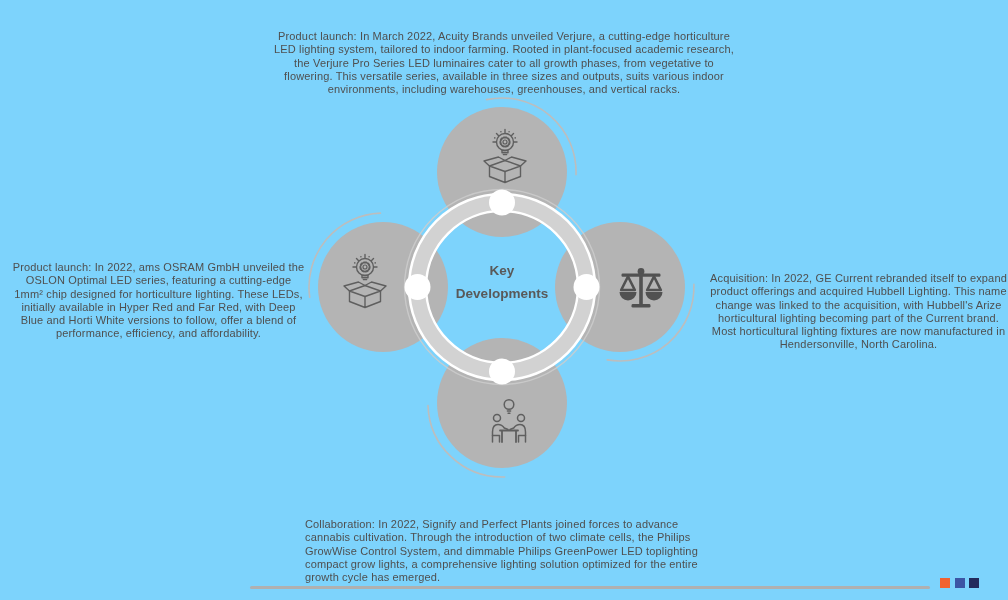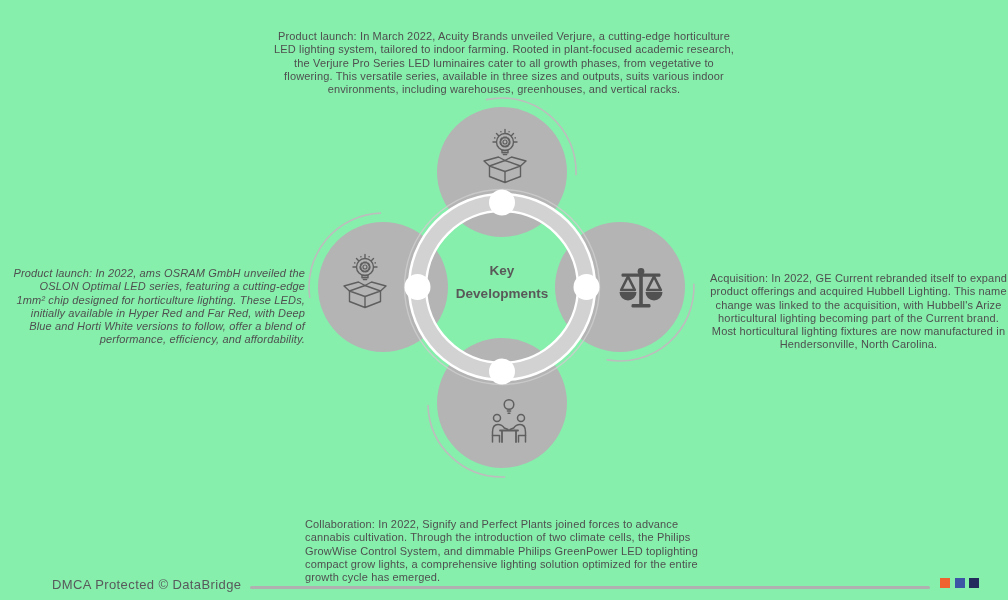--- a/index.html
+++ b/index.html
@@ -1,25 +1,25 @@
 <!DOCTYPE html>
 <html><head>
 <meta charset="utf-8">
 <title>Key Developments Infographic</title>
 <style>
   html,body{margin:0;padding:0;background:#fff;}
   .canvas{
-    position:relative;width:1008px;height:600px;background:#86efac;overflow:hidden;
+    position:relative;width:1008px;height:600px;background:#7dd3fc;overflow:hidden;
     font-family:"Liberation Sans","DejaVu Sans",sans-serif;color:#4f4f4f;
   }
   .desc{
     position:absolute;font-size:11px;line-height:13.3px;letter-spacing:0.15px;color:#4f4f4f;
   }
   .desc-top{top:19px;left:504px;transform:translateX(-50%);width:468px;text-align:center;}
-  .desc-left{top:256px;left:12px;width:293px;text-align:right;font-style:italic;}
+  .desc-left{top:250px;left:12px;width:293px;text-align:center;}
   .desc-right{top:261px;left:710px;width:297px;text-align:center;}
   .desc-bottom{top:507px;left:504px;transform:translateX(-50%);width:398px;}
   .diagram-svg{position:absolute;left:0;top:0;width:1008px;height:600px;}
   .center-label{
     position:absolute;left:447px;top:259px;width:110px;text-align:center;
     font-size:13.5px;font-weight:bold;line-height:23px;color:#595959;
   }
   .footer-text{
     position:absolute;left:52px;top:577px;font-size:13px;letter-spacing:0.4px;color:#58595b;
   }
@@ -124,19 +124,18 @@
       <path d="M6.5,37.5 L13.5,37.5 L13.5,44"></path>
       <circle cx="35" cy="20" r="3.5"></circle>
       <path d="M39.5,44 V34 Q39.5,26.5 34,26.5 Q30,26.5 27.7,30 L24,31.5"></path>
       <path d="M39.5,37.5 L32.5,37.5 L32.5,44"></path>
       <path d="M14,32.5 H32 M16,32.5 V44 M30,32.5 V44" stroke-width="1.8"></path>
     </g>
   </svg>
 
   <div class="center-label">Key Developments</div>
 
-  <div class="footer-text">DMCA Protected © DataBridge</div>
   <div class="footer-line"></div>
   <div class="brand-square sq-0" style="background-color: rgb(241, 98, 49);"></div>
   <div class="brand-square sq-1" style="background-color: rgb(60, 85, 164);"></div>
   <div class="brand-square sq-2" style="background-color: rgb(35, 42, 92);"></div>
 
 </div>
 
 </body></html>

